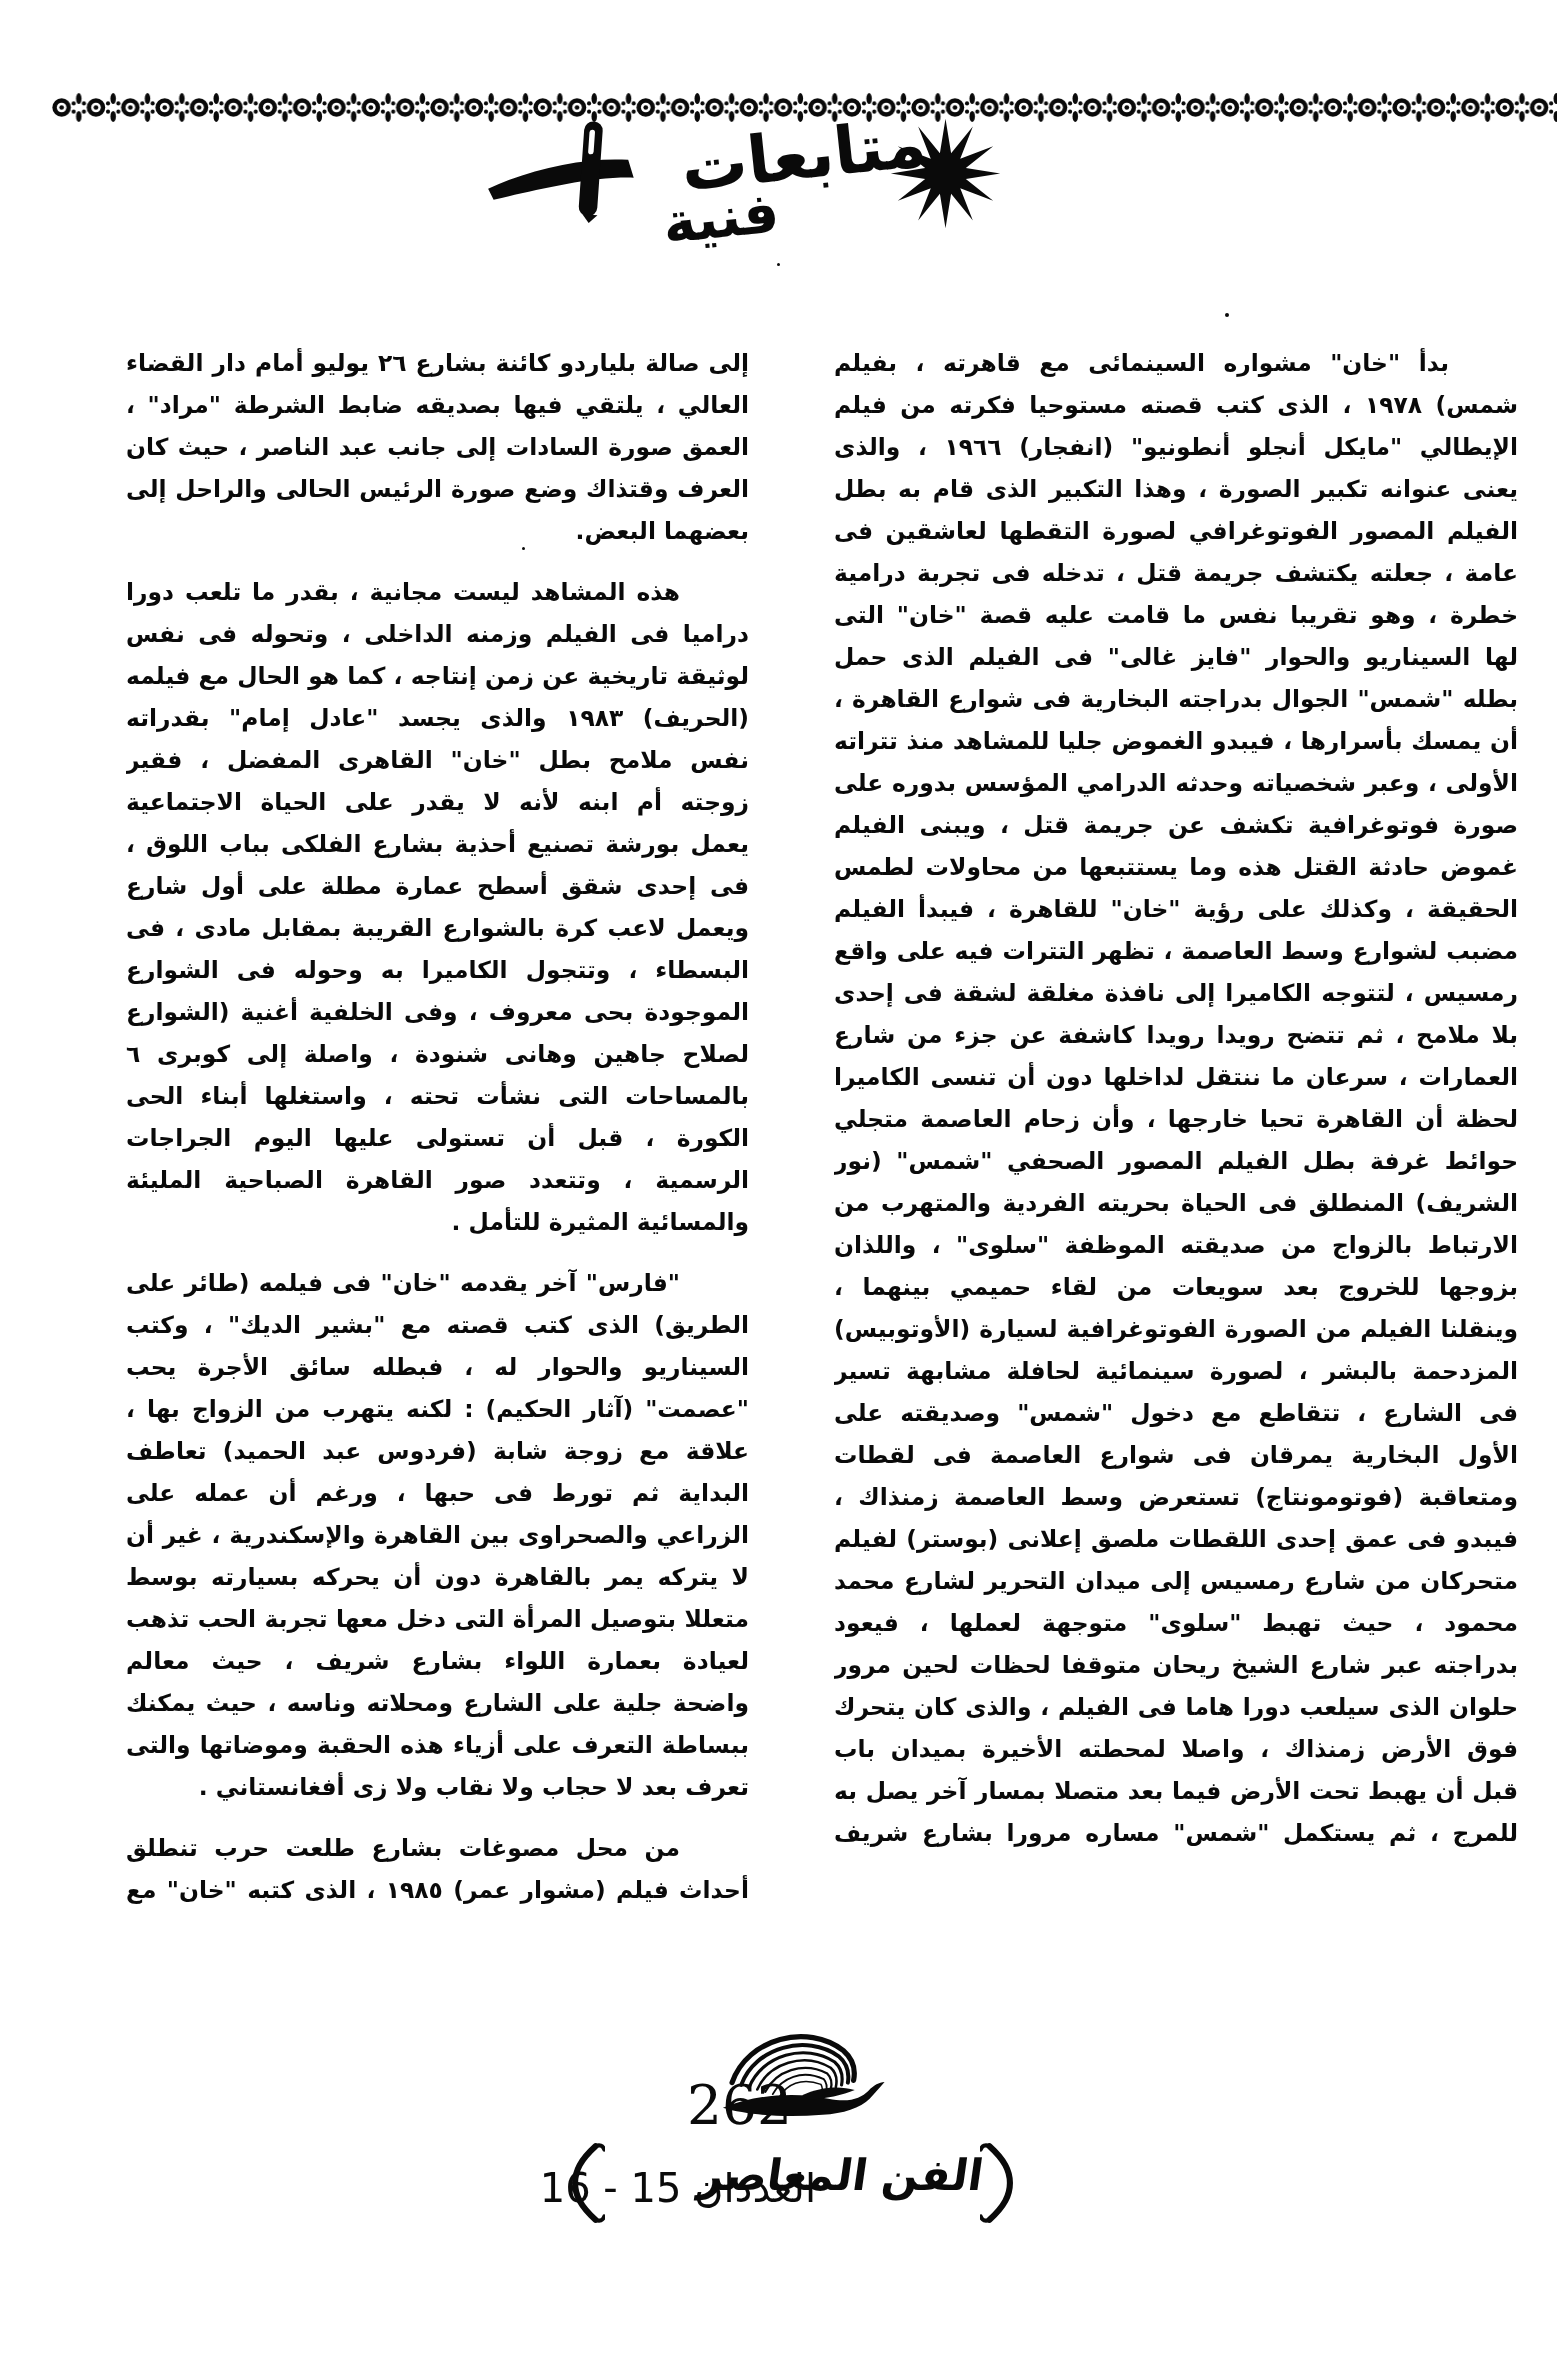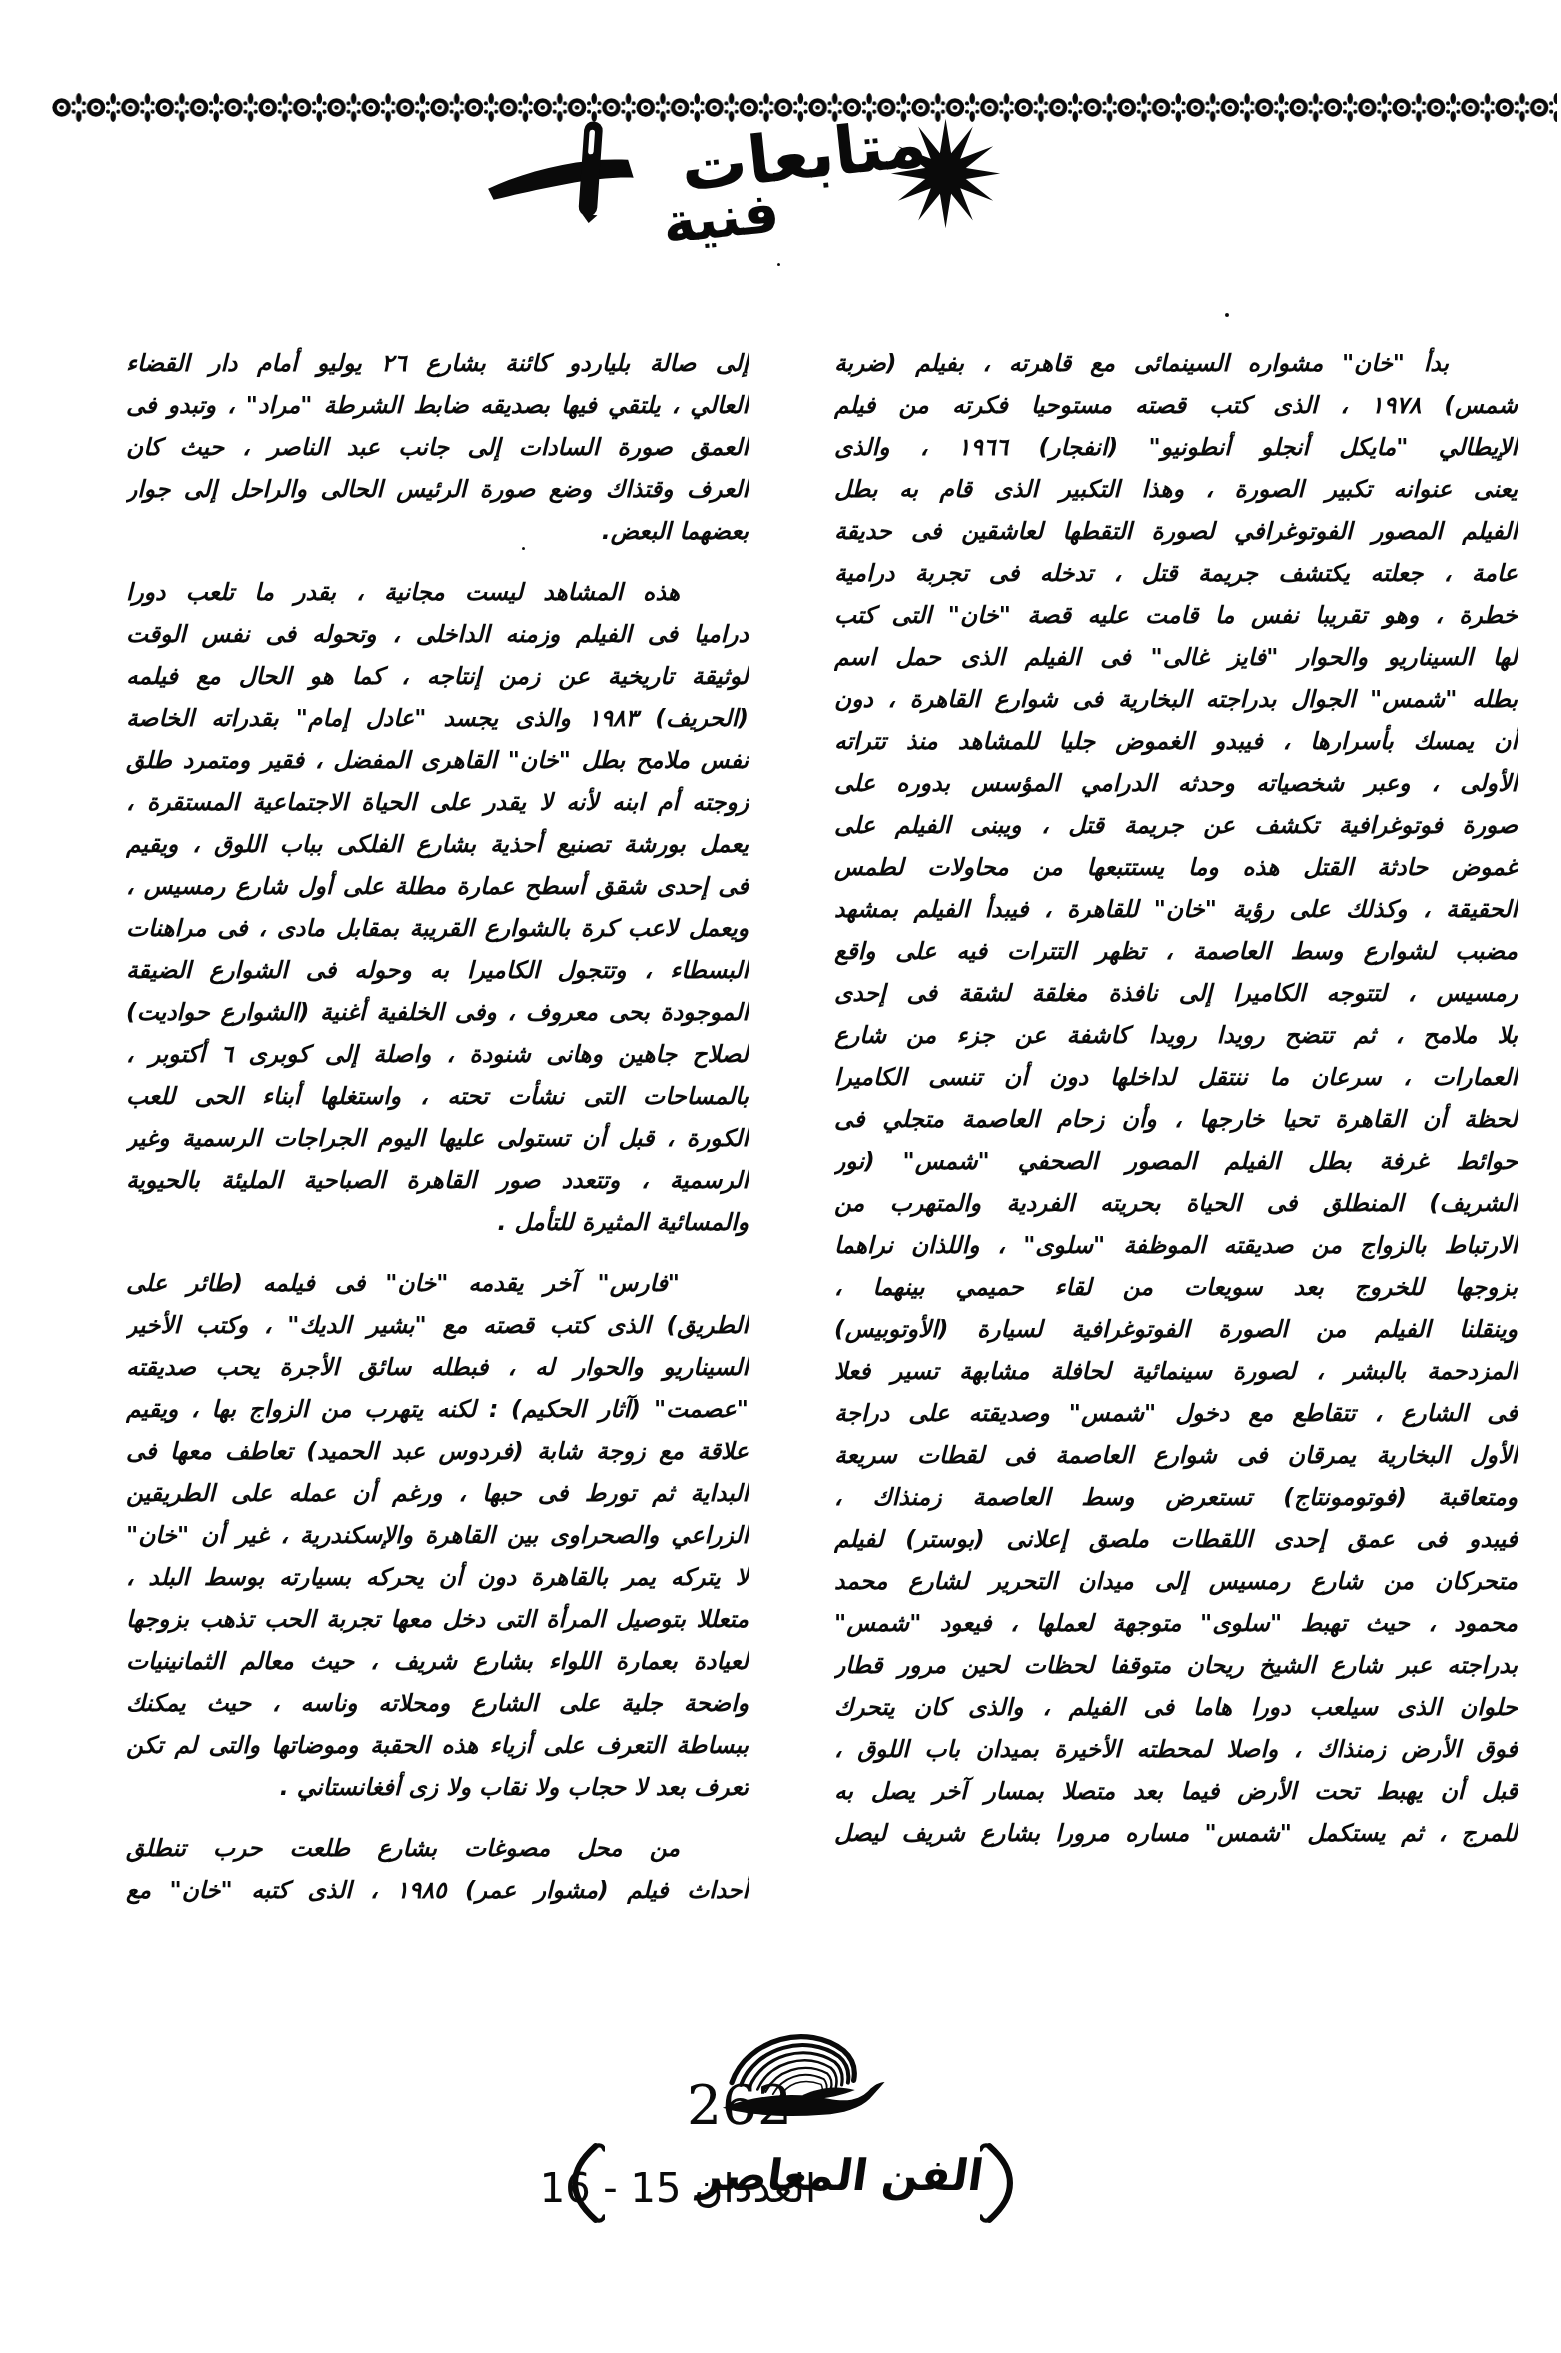--- a/index.html
+++ b/index.html
@@ -15,21 +15,21 @@
   .header-art { position:absolute; left:481px; top:113px; width:529px; height:158px; }
   .star { position:absolute; left:407px; top:3.4px; width:115px; height:115px; }
   .pen  { position:absolute; left:3.4px; top:6.9px; width:206px; height:103px; }
   .title-cal {
     position:absolute; left:158px; top:5.5px; width:296px; height:131px;
     transform:rotate(-6deg); direction:rtl; color:var(--ink);
   }
   .title-cal .w1 { position:absolute; top:0; right:5.5px;  font-size:66px; font-weight:700; }
   .title-cal .w2 { position:absolute; top:59px; right:159px; font-size:56px; font-weight:700; }
   
-  .col { position:absolute; direction:rtl;font-style:italic; }
+  .col { position:absolute; direction:rtl; }
   #col-right { right:44px;  top:342px; width:684px; }
   #col-left  { left:126px;  top:342px; width:623px; }
   .para + .para { margin-top:19px; }
   .line {
     font-family:"DejaVu Sans", sans-serif; font-weight:700;
     font-size:23.4px; line-height:42px; color:var(--ink);
     text-align:justify; text-align-last:justify;
     overflow:hidden; max-height:42px;
   }
   .line.indent { padding-right:69px; }

